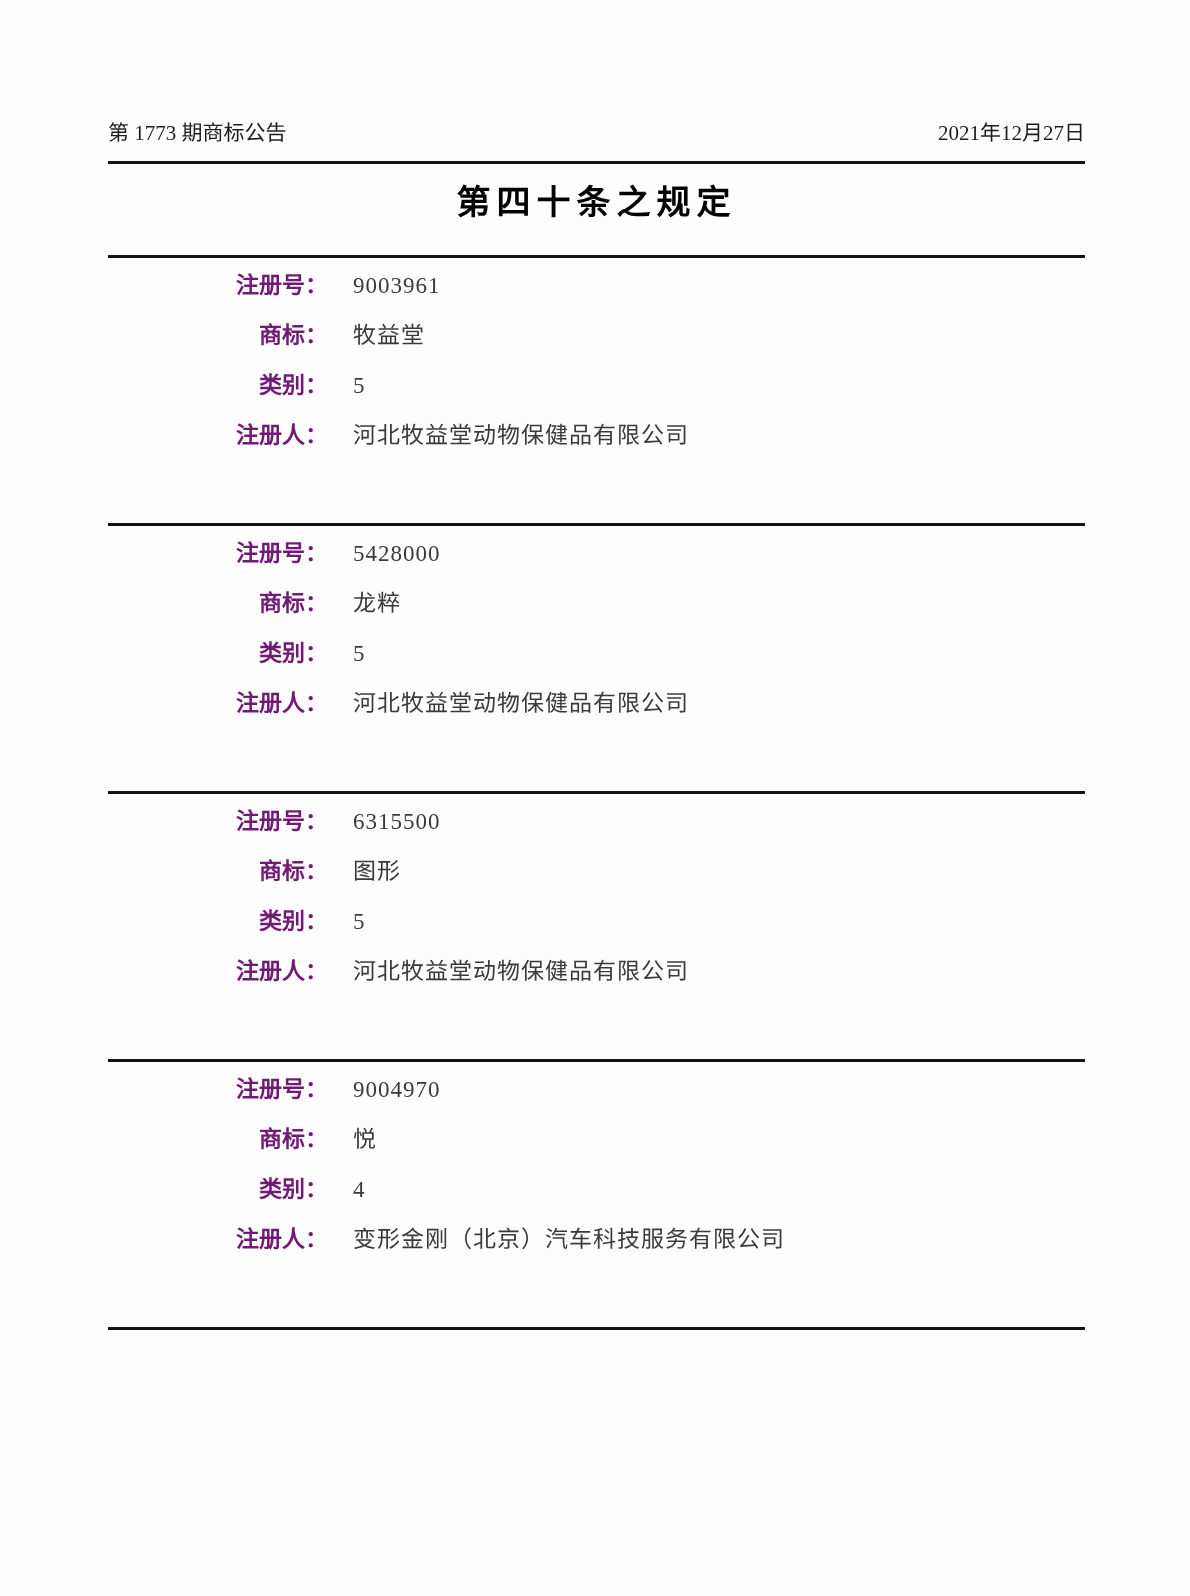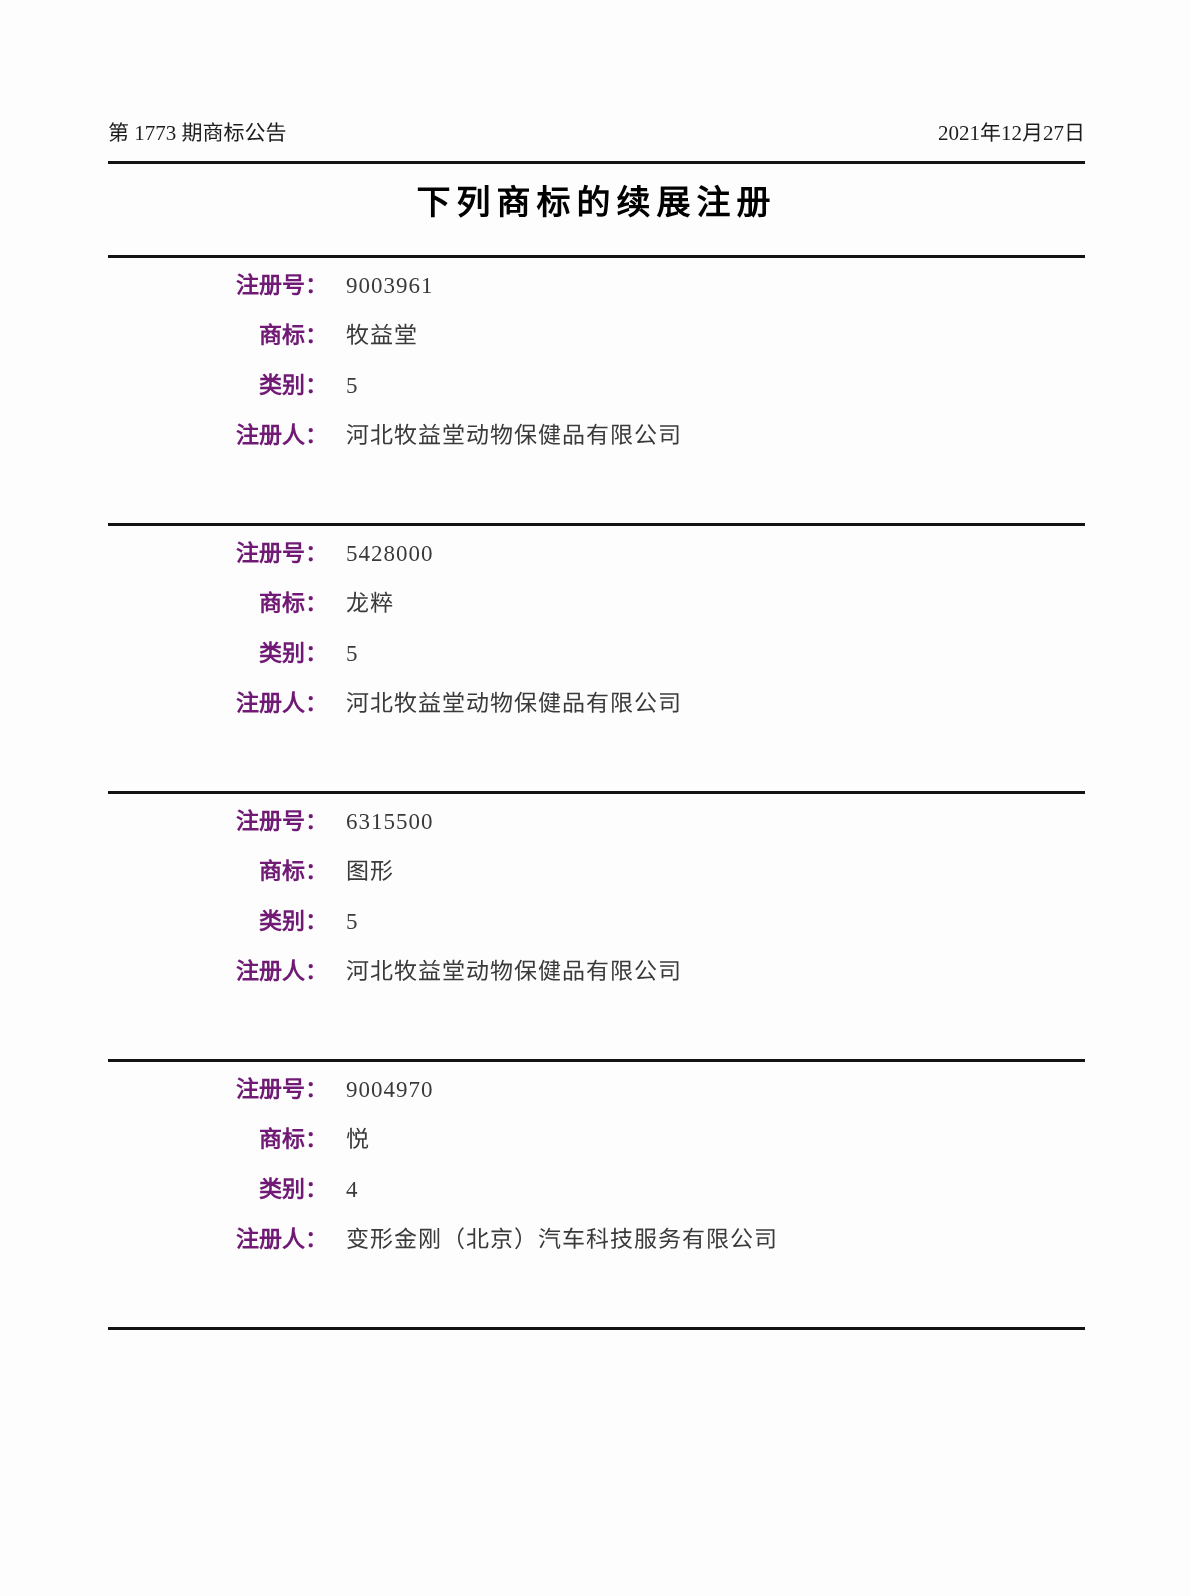--- a/index.html
+++ b/index.html
@@ -79,41 +79,41 @@
   }
   .label {
     flex: 0 0 220px;
     width: 220px;
     text-align: right;
     font-family: "Liberation Sans", "DejaVu Sans", sans-serif;
     font-weight: 700;
     color: #701a75;
   }
   .value {
-    margin-left: 18px;
+    margin-left: 25px;
     color: #3a3a3a;
     letter-spacing: 1px;
   }
   .end-rule {
     border-top: 3px solid #141414;
     height: 0;
   }
 </style>
 </head>
 <body>
 
 <div class="page">
   <div class="content">
 
     <div class="header">
       <span>第 1773 期商标公告</span>
       <span>2021年12月27日</span>
     </div>
 
-    <h1 class="title">下列商标的续展注册</h1>
+    <h1 class="title">第四十条之规定</h1>
 
 
     <div class="records">
 
       <section class="record">
         <div class="row">
           <span class="label">注册号：</span>
           <span class="value">9003961</span>
         </div>
         <div class="row">

